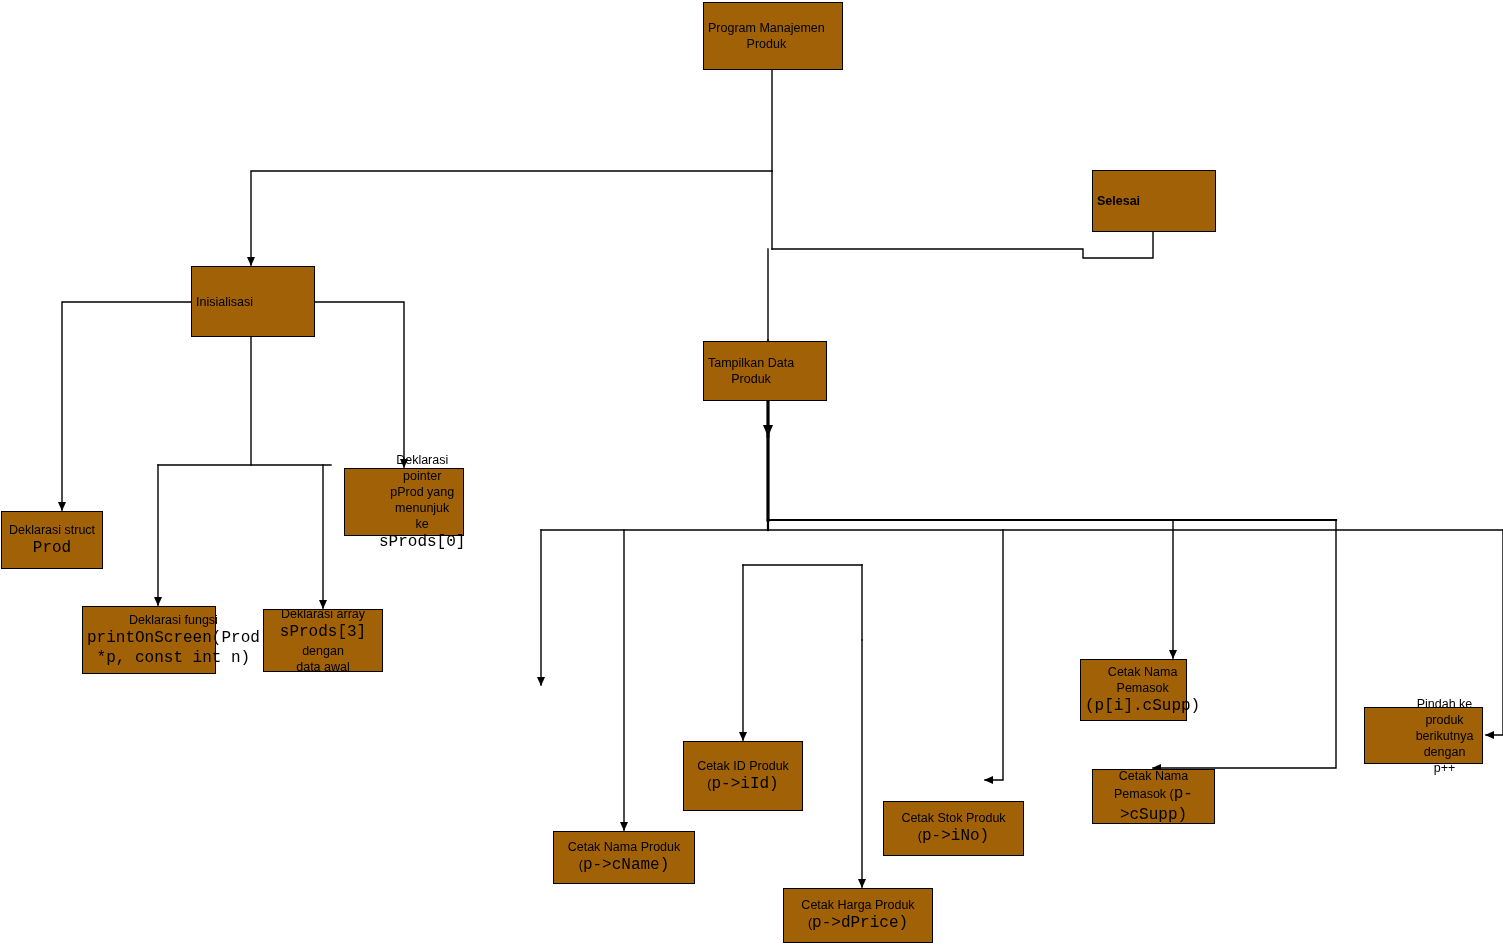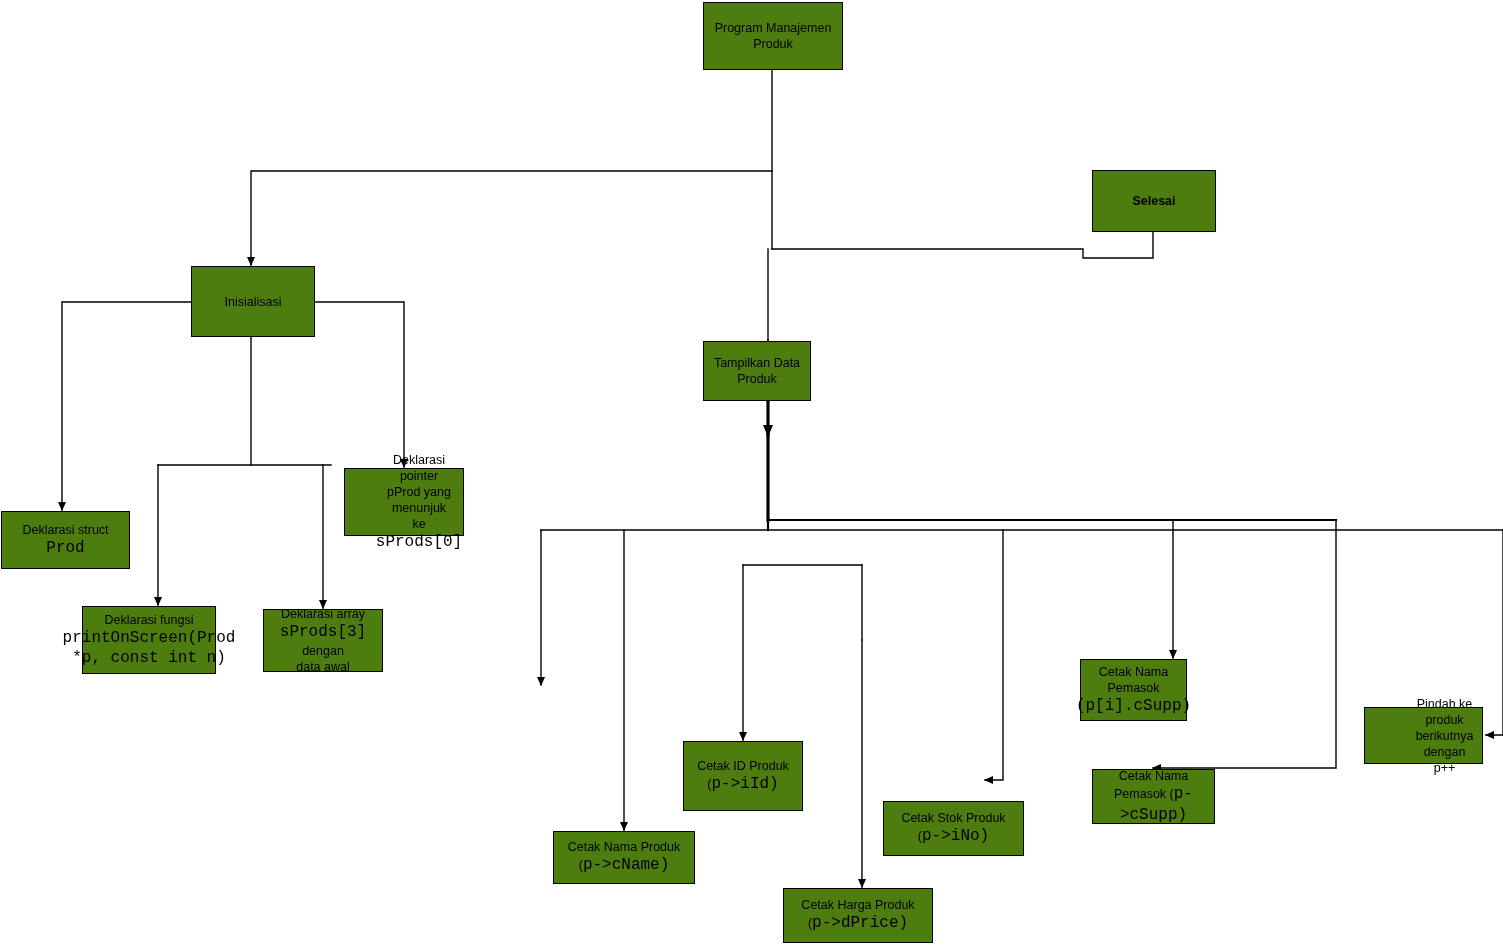--- a/index.html
+++ b/index.html
@@ -1,20 +1,20 @@
 <!DOCTYPE html>
 <html><head>
 <meta charset="utf-8">
 <style>
   html,body{margin:0;padding:0;background:#ffffff;}
   body{width:1503px;height:946px;overflow:hidden;font-family:"Liberation Sans",sans-serif;}
   #stage{position:relative;width:1503px;height:946px;background:#fff;}
   svg.wires{position:absolute;left:0;top:0;width:1503px;height:946px;pointer-events:none;}
-  .node{position:absolute;box-sizing:border-box;border:1.4px solid #000;background:#4d7c0f;
-        display:flex;align-items:center;justify-content:center;text-align:center;
+  .node{position:absolute;box-sizing:border-box;border:1.4px solid #000;background:#a16207;
+        display:flex;align-items:center;justify-content:flex-start;text-align:center;
         font-family:"Liberation Sans",sans-serif;font-size:12.5px;color:#000;line-height:1.28;}
   .node .txt{padding:0 4px;}
   .mono{font-family:Liberation Mono, monospace;font-size:16px;}
   .bold{font-weight:bold;}
 </style>
 </head>
 <body>
 
 <div id="stage">
 
@@ -83,37 +83,37 @@
   </div>
 
   <div class="node" style="left:1092px;top:170px;width:124px;height:62px;">
     <span class="txt bold">Selesai</span>
   </div>
 
   <div class="node" style="left:191px;top:266px;width:124px;height:71px;">
     <span class="txt">Inisialisasi</span>
   </div>
 
-  <div class="node" style="left:1px;top:511px;width:129px;height:58px;">
+  <div class="node" style="left:1px;top:511px;width:102px;height:58px;">
     <span class="txt"><span>Deklarasi struct </span><span class="mono">Prod</span></span>
   </div>
 
   <div class="node" style="left:82px;top:606px;width:134px;height:68px;">
     <span class="txt"><span>Deklarasi fungsi</span><br><span class="mono">printOnScreen(Prod *p, const int n)</span></span>
   </div>
 
   <div class="node" style="left:263px;top:609px;width:120px;height:63px;">
     <span class="txt"><span>Deklarasi array</span><br><span class="mono">sProds[3]</span><span> dengan</span><br><span>data awal</span></span>
   </div>
 
   <div class="node" style="left:344px;top:468px;width:120px;height:68px;padding-left:30px;">
     <span class="txt"><span>Deklarasi pointer</span><br><span>pProd yang menunjuk</span><br><span>ke </span><span class="mono">sProds[0]</span></span>
   </div>
 
-  <div class="node" style="left:703px;top:341px;width:108px;height:60px;">
+  <div class="node" style="left:703px;top:341px;width:124px;height:60px;">
     <span class="txt"><span>Tampilkan Data</span><br><span>Produk</span></span>
   </div>
 
 
   <div class="node" style="left:683px;top:741px;width:120px;height:70px;">
     <span class="txt"><span>Cetak ID Produk (</span><span class="mono">p-&gt;iId)</span></span>
   </div>
 
   <div class="node" style="left:553px;top:831px;width:142px;height:53px;">
     <span class="txt"><span>Cetak Nama Produk (</span><span class="mono">p-&gt;cName)</span></span>

